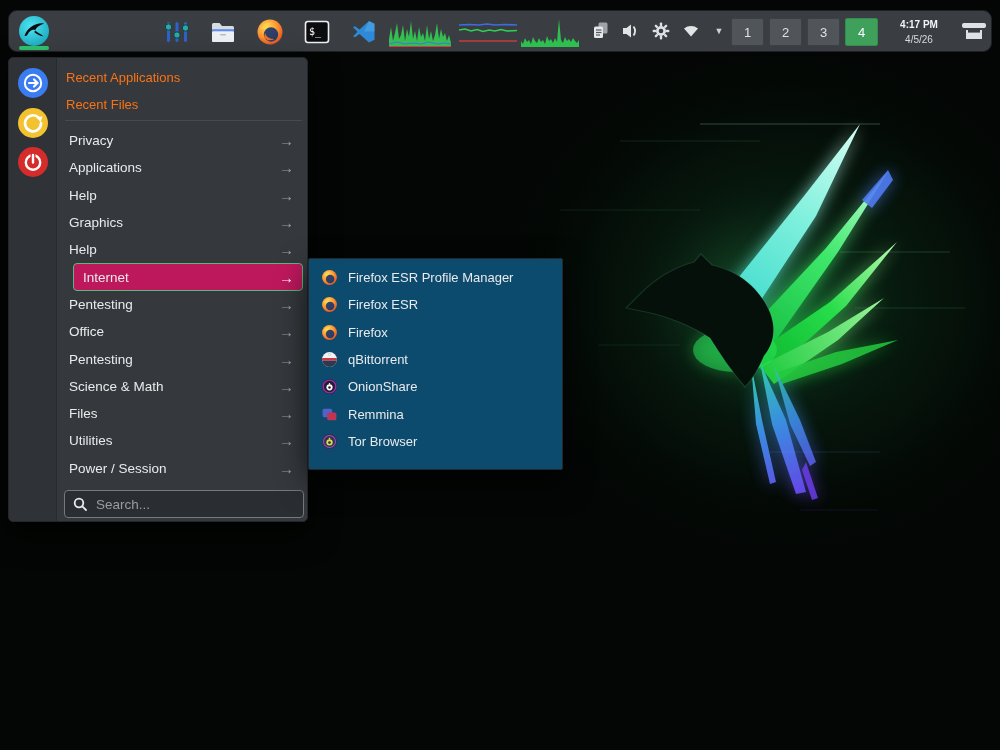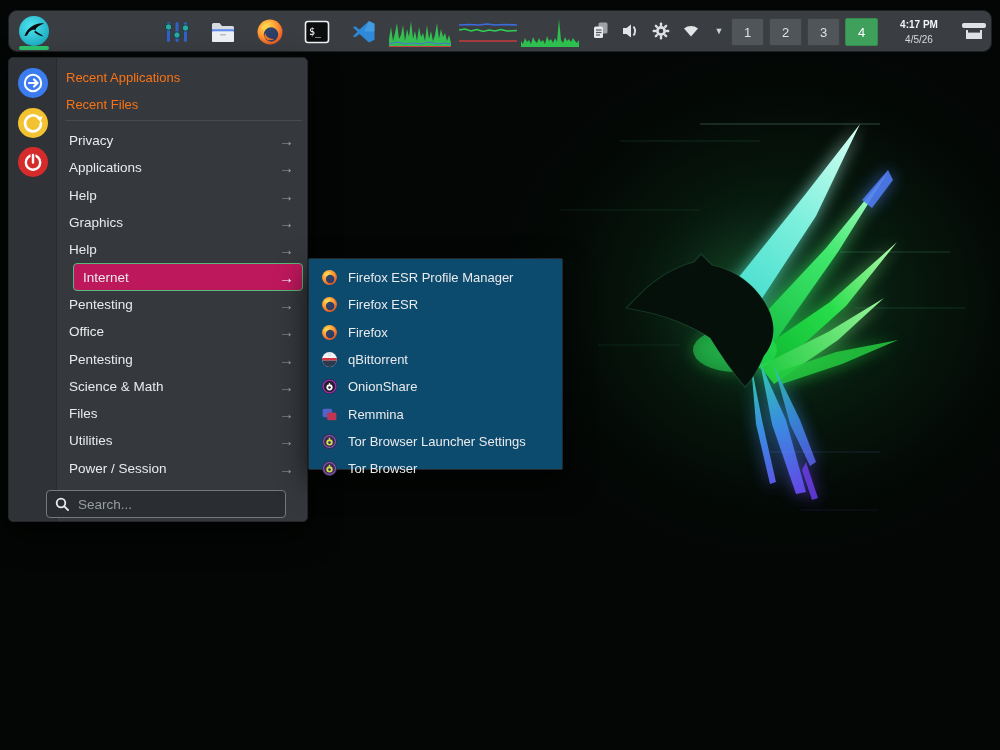--- a/index.html
+++ b/index.html
@@ -56,21 +56,21 @@
   .cat-list{position:absolute;left:50px;right:4px;top:69px;}
   .cat-row{
     height:27.3px;display:flex;align-items:center;
     padding:0 8px 0 9px;border:1px solid transparent;border-radius:4px;
     color:#e9eaec;font-size:13.5px;cursor:pointer;box-sizing:border-box;text-align:right;
   }
   .cat-arrow{margin-left:auto;color:#9ba0a5;font-size:15px;line-height:1;}
   .cat-row.active{background:#be185d;border-color:#5cb87a;margin-left:14px;}
   .cat-row.active .cat-arrow{color:#ffffff;font-weight:bold;}
   .search-wrap{
-    position:absolute;left:37px;top:432px;width:240px;height:28px;
+    position:absolute;left:55px;top:432px;width:240px;height:28px;
     background:#2a2e32;border:1px solid #75797d;border-radius:4px;
     display:flex;align-items:center;padding:8px 8px;gap:7px;box-sizing:border-box;
   }
   .search-wrap input{
     flex:1;background:transparent;border:none;outline:none;
     color:#e8eaec;font-size:13.5px;font-family:"Liberation Sans",sans-serif;
   }
   .search-wrap input::placeholder{color:#989da2;}
 
   
@@ -445,25 +445,15 @@
     <span>Remmina</span>
   </div>
   <div class="sub-row">
     <svg class="sub-icon" viewBox="0 0 16 16">
         <circle cx="8" cy="8" r="7" fill="#3b2a52"></circle>
         <circle cx="8" cy="8" r="5.6" fill="none" stroke="#8a5cb8" stroke-width="1"></circle>
         <circle cx="8" cy="8.8" r="3" fill="#cfe24e"></circle>
         <path d="M8,4.2 q1.6,0.8 0,2.5 q-1.6,-1.7 0,-2.5 Z" fill="#cfe24e"></path>
         <circle cx="8" cy="9" r="1.3" fill="#3b2a52"></circle>
       </svg>
-    <span>Tor Browser Launcher Settings</span>
-  </div>
-  <div class="sub-row">
-    <svg class="sub-icon" viewBox="0 0 16 16">
-        <circle cx="8" cy="8" r="7" fill="#3b2a52"></circle>
-        <circle cx="8" cy="8" r="5.6" fill="none" stroke="#8a5cb8" stroke-width="1"></circle>
-        <circle cx="8" cy="8.8" r="3" fill="#cfe24e"></circle>
-        <path d="M8,4.2 q1.6,0.8 0,2.5 q-1.6,-1.7 0,-2.5 Z" fill="#cfe24e"></path>
-        <circle cx="8" cy="9" r="1.3" fill="#3b2a52"></circle>
-      </svg>
     <span>Tor Browser</span>
   </div>
 </div>
 
 </body></html>

